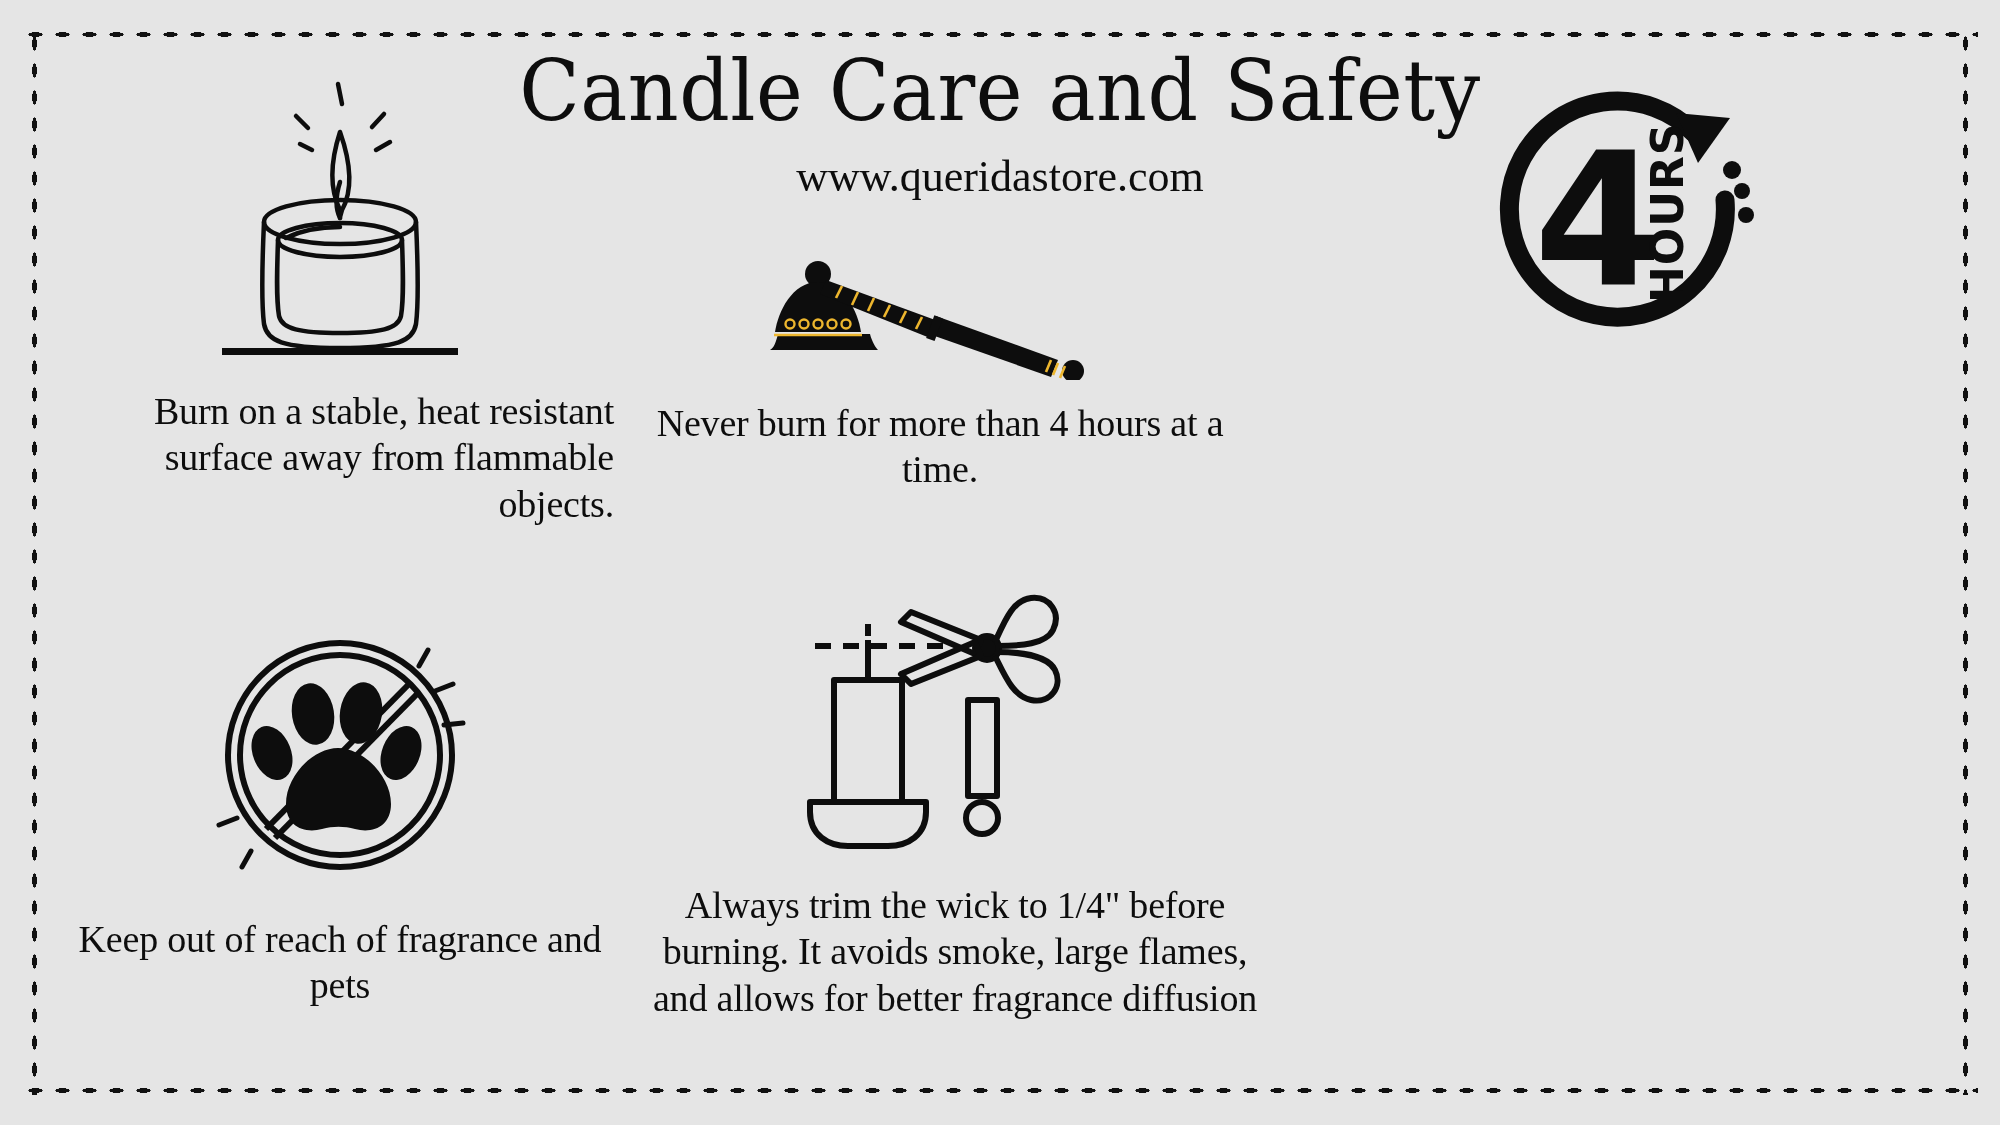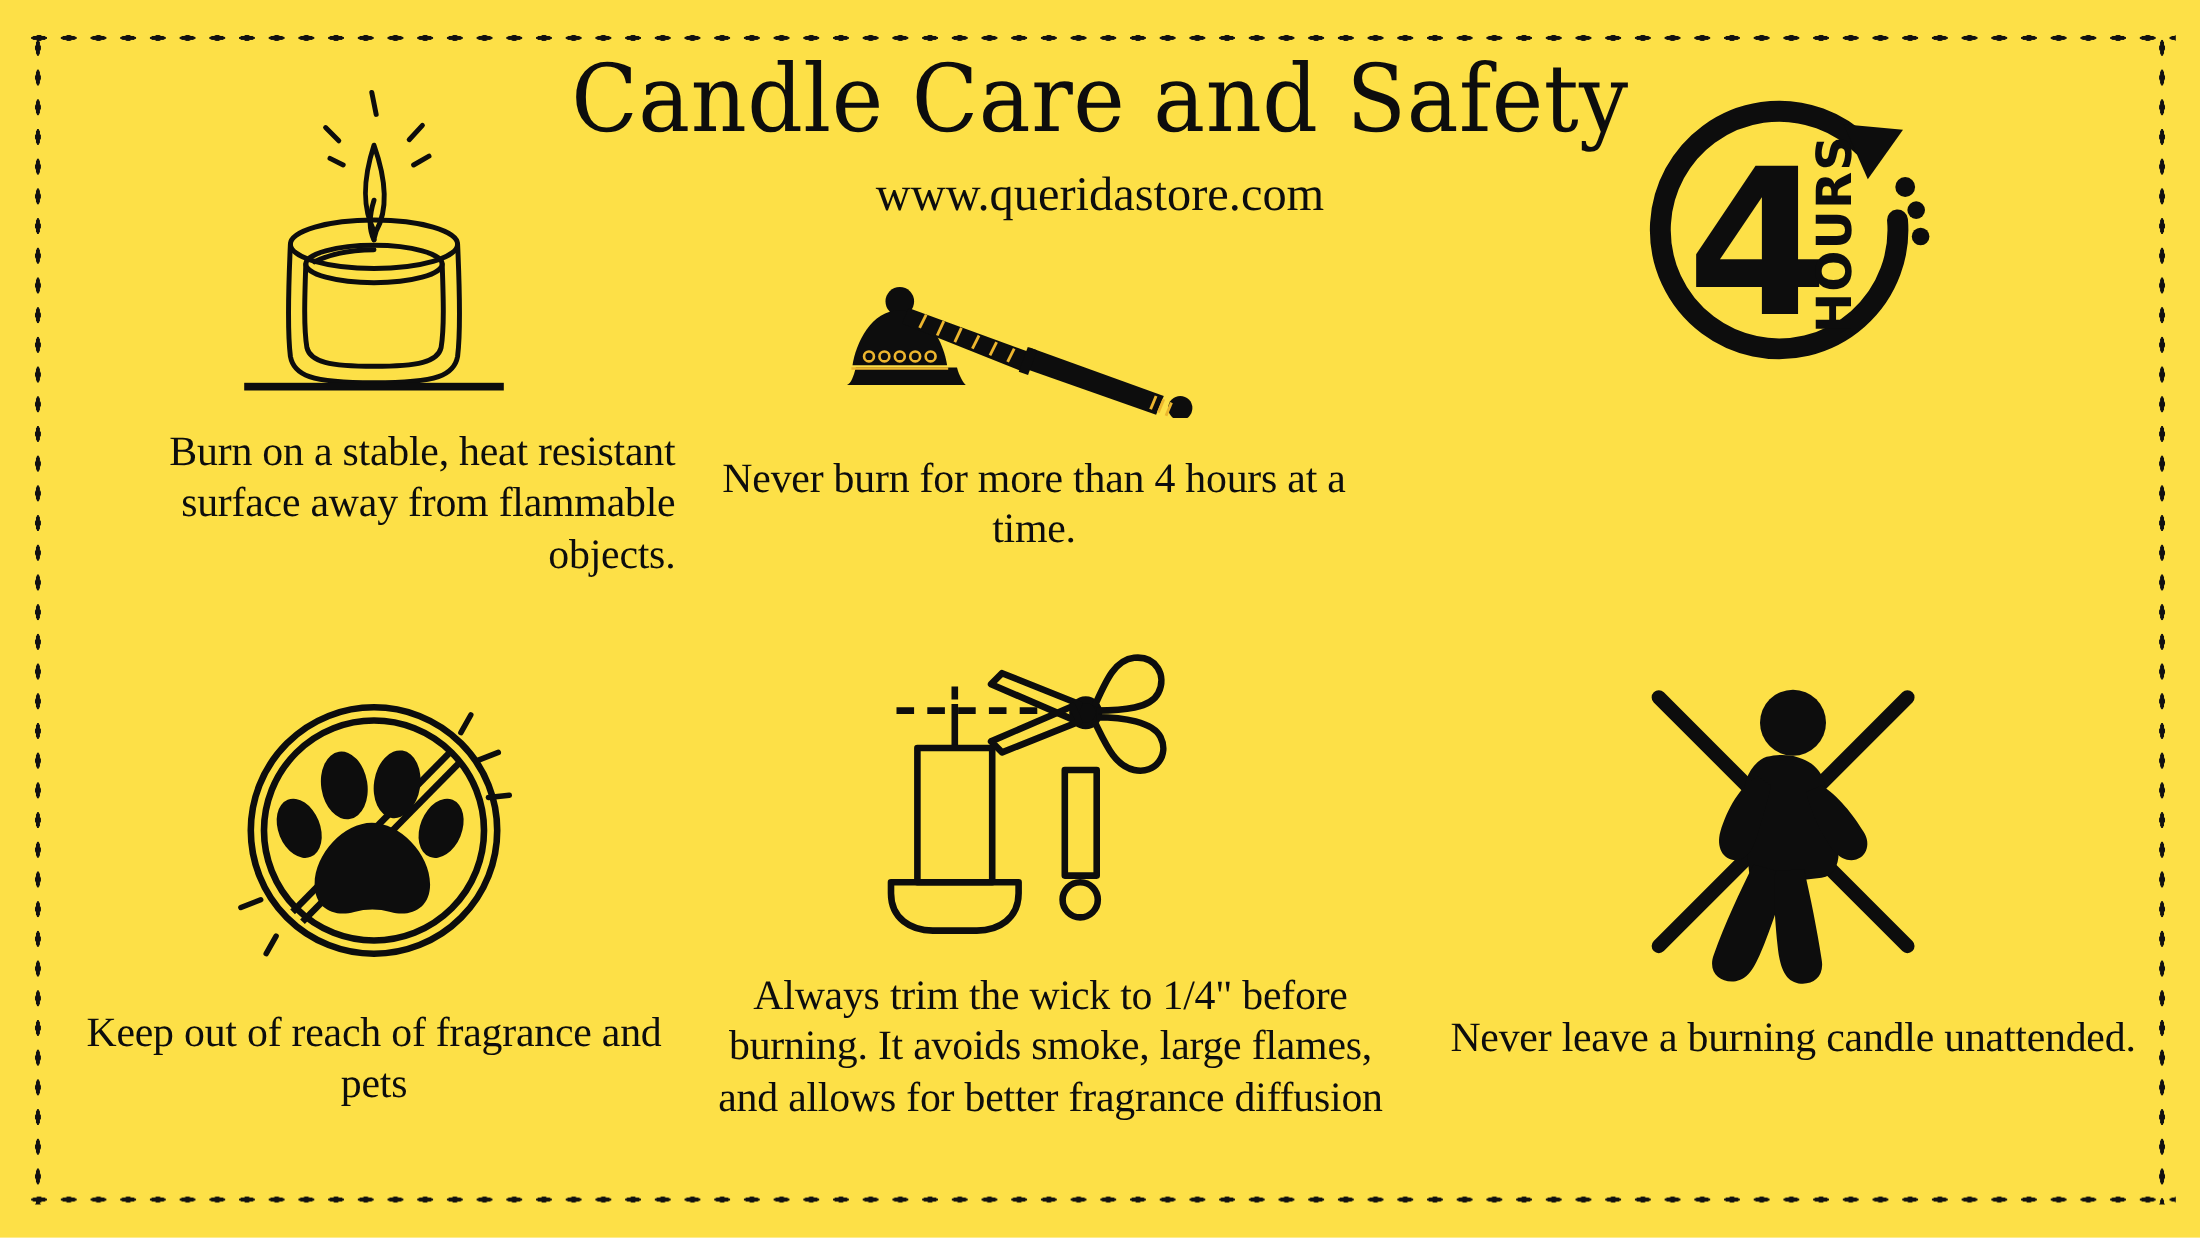--- a/index.html
+++ b/index.html
@@ -9,21 +9,21 @@
   body {
     width: 2000px;
     height: 1125px;
     overflow: hidden;
     font-family: "Liberation Serif", "DejaVu Serif", serif;
   }
   .poster {
     position: relative;
     width: 2000px;
     height: 1125px;
-    background: #fde047;
+    background: #e5e5e5;
     box-sizing: border-box;
   }
   
   .border-edge {
     position: absolute;
     background-image: radial-gradient(#111 36%, transparent 38%);
     background-repeat: repeat-x;
     background-size: 27px 9px;
     z-index: 5;
   }
@@ -84,21 +84,21 @@
     letter-spacing: -0.2px;
   }
 
   
   #tip-stable-surface { left: 60px;   top: 70px;  width: 560px; text-align: right; }
   #tip-stable-surface .tip-icon { height: 300px; }
   #tip-stable-surface .tip-text { margin-top: 18px; }
 
   #tip-four-hours     { left: 640px;  top: 240px; width: 600px; }
   #tip-four-hours .tip-icon { height: 140px; }
-  #tip-four-hours .tip-text { margin-top: 32px; }
+  #tip-four-hours .tip-text { margin-top: 20px; }
 
   #tip-full-melt      { left: 1300px; top: 75px;  width: 660px; }
   #tip-full-melt .tip-icon { height: 300px; }
   #tip-full-melt .tip-text { margin-top: 10px; }
 
   #tip-no-pets        { left: 60px;   top: 600px; width: 560px; }
   #tip-no-pets .tip-icon { height: 300px; }
   #tip-no-pets .tip-text { margin-top: 16px; }
 
   #tip-trim-wick      { left: 625px;  top: 580px; width: 660px; }
@@ -280,47 +280,14 @@
 
           <path d="M190 52 C 200 30 208 10 226 8 C 246 6 256 24 248 40 C 241 54 216 56 192 56"></path>
 
           <path d="M190 66 C 200 86 208 106 226 110 C 246 114 258 96 250 80 C 243 66 216 62 192 62"></path>
         </g>
       </svg>
     </div>
     <p class="tip-text">Always trim the wick to 1/4" before burning. It avoids smoke, large flames, and allows for better fragrance diffusion</p>
   </div>
 
-  <div class="tip" id="tip-unattended">
-    <div class="tip-icon">
-      <svg width="280" height="290" viewBox="0 0 280 290">
-
-        <g stroke="#0d0d0d" stroke-width="13" stroke-linecap="round">
-          <path d="M18 24 L 244 250"></path>
-          <path d="M244 24 L 18 250"></path>
-        </g>
-
-        <g fill="#0d0d0d">
-          <circle cx="140" cy="47" r="30"></circle>
-
-          <path d="M116 78 C 100 84 93 104 94 126 L 100 182
-                   C 101 192 118 194 131 192 L 166 188
-                   C 180 186 184 170 180 154 L 168 100
-                   C 163 82 140 72 116 78 Z"></path>
-
-          <path d="M108 96 C 92 104 80 126 74 146 C 70 160 76 172 88 172
-                   C 98 172 104 162 108 148 C 112 134 118 116 120 104 Z"></path>
-
-          <path d="M166 104 C 180 112 196 132 204 146 C 212 158 206 172 193 172
-                   C 182 172 175 162 168 150 C 160 136 154 120 152 110 Z"></path>
-
-          <path d="M104 176 C 92 200 78 230 68 258 C 62 274 74 284 88 282
-                   C 100 280 106 268 114 248 C 124 222 132 198 134 184 Z"></path>
-
-          <path d="M150 180 C 156 206 162 236 166 262 C 169 278 158 286 145 284
-                   C 133 282 128 270 126 250 C 123 222 122 196 124 182 Z"></path>
-        </g>
-      </svg>
-    </div>
-    <p class="tip-text">Never leave a burning candle unattended.</p>
-  </div>
 
 </div>
 
 </body></html>

